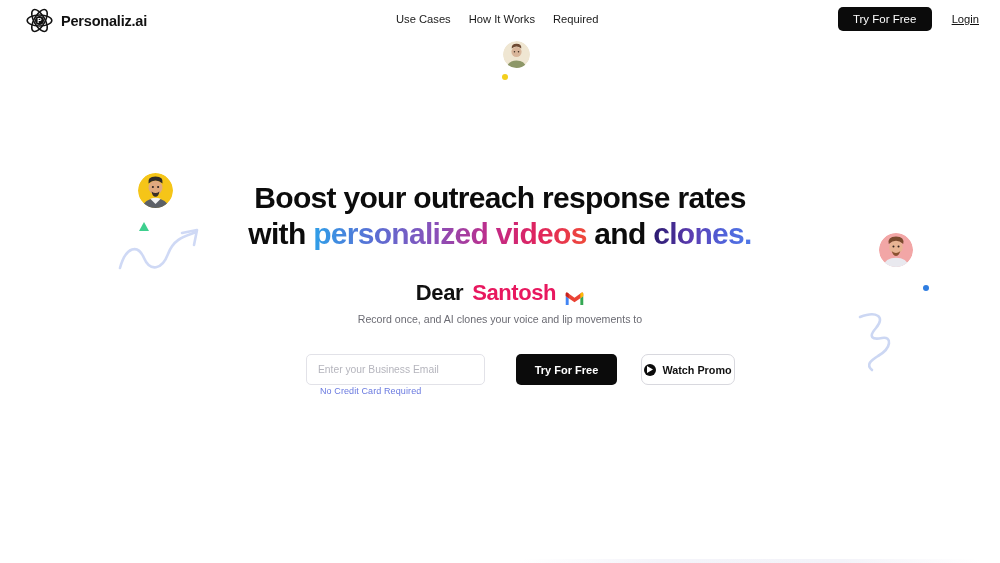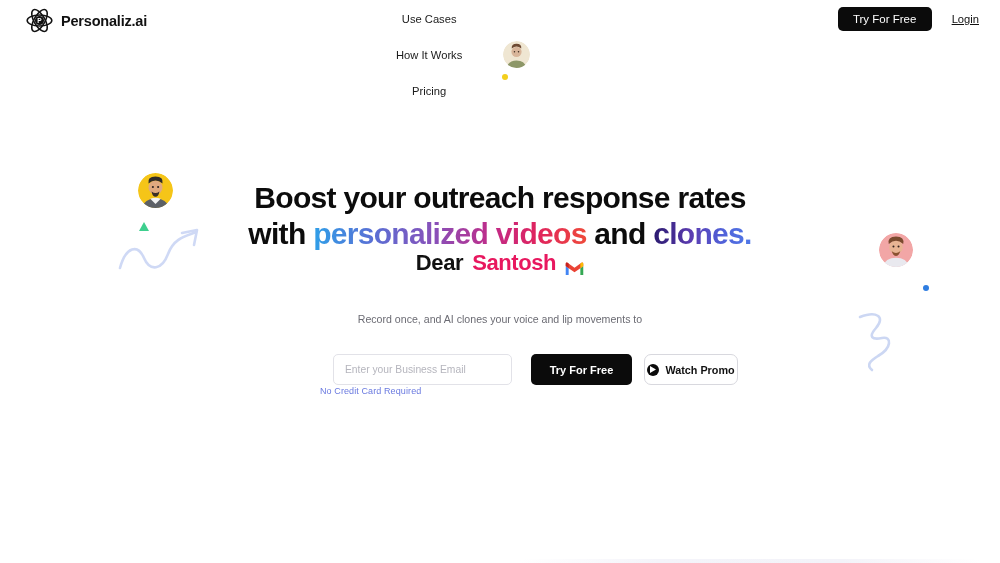--- a/index.html
+++ b/index.html
@@ -45,23 +45,22 @@
     color: #111111;
     letter-spacing: -0.2px;
     white-space: nowrap;
   }
 
   .nav {
     position: absolute;
     left: 396px;
     top: 13px;
     display: flex;
-    gap: 24px;
-    align-items: center;
-    flex-direction: column;
+    gap: 18px;
+    align-items: center;
   }
   .nav a {
     font-size: 11.2px;
     color: #1a1a1a;
     text-decoration: none;
     white-space: nowrap;
     font-weight: 400;
   }
 
   .header-right {
@@ -125,21 +124,21 @@
     background: linear-gradient(90deg,#2a1a6e 0%, #5b3bb0 38%, #5161d8 70%, #4f79e8 100%);
     -webkit-background-clip: text;
     background-clip: text;
     color: transparent;
     -webkit-text-fill-color: transparent;
   }
 
   .greeting {
     position: absolute;
     left: 0; right: 0;
-    top: 250px;
+    top: 280px;
     text-align: center;
     font-size: 22px;
     font-weight: bold;
     letter-spacing: -0.4px;
     color: #111111;
     display: flex;
     justify-content: center;
     align-items: center;
     gap: 9px;
   }
@@ -156,22 +155,21 @@
     color: #6b6b73;
   }
 
   
   .form-row {
     position: absolute;
     top: 354px;
     left: 306px;
     display: flex;
     align-items: center;
-    gap: 4px;
-    margin-left: 27px;
+    gap: 16px;
   }
   .email-input {
     width: 179px;
     height: 31px;
     border: 1px solid #e2e2e8;
     border-radius: 5px;
     padding: 0 11px;
     font-size: 10.3px;
     color: #2a2a2a;
     font-family: "Liberation Sans", sans-serif;
@@ -266,21 +264,21 @@
           <circle cx="20" cy="20" r="6.3" fill="#111111"></circle>
           <text x="20" y="23.6" font-family="Liberation Sans, sans-serif" font-size="9" font-weight="bold" fill="#ffffff" text-anchor="middle">P</text>
         </svg>
       </span>
       <span class="brand-name">Personaliz.ai</span>
     </div>
 
     <nav class="nav">
       <a href="#">Use Cases</a>
       <a href="#">How It Works</a>
-      <a href="#">Pricing</a>
+      <a href="#">Required</a>
     </nav>
 
     <div class="header-right">
       <button class="btn-dark header-cta">Try For Free</button>
       <a class="login-link" href="#">Login</a>
     </div>
   </div>
 
   <div class="hero">
 

